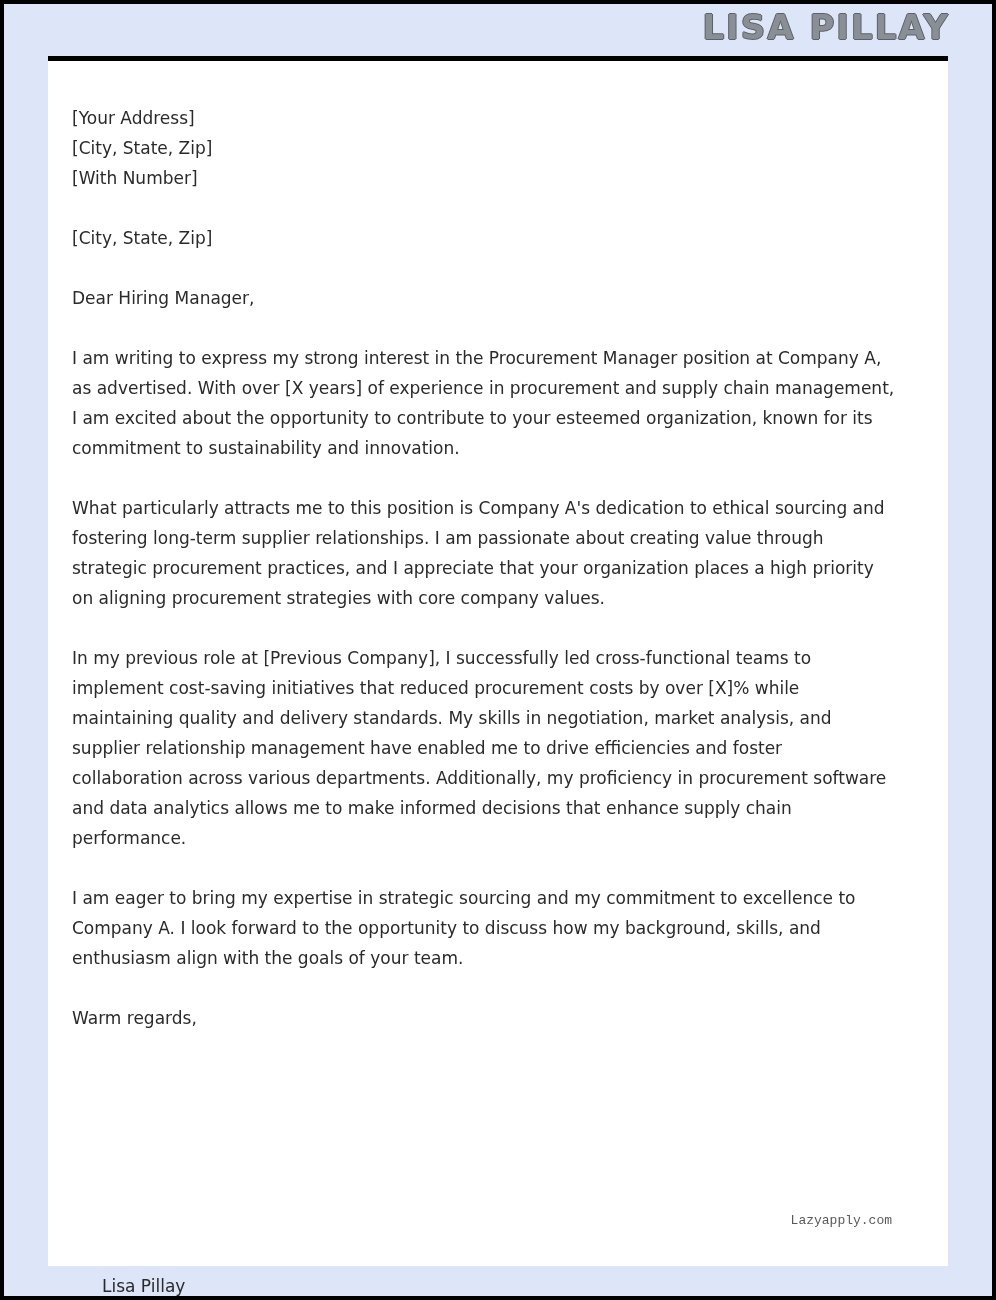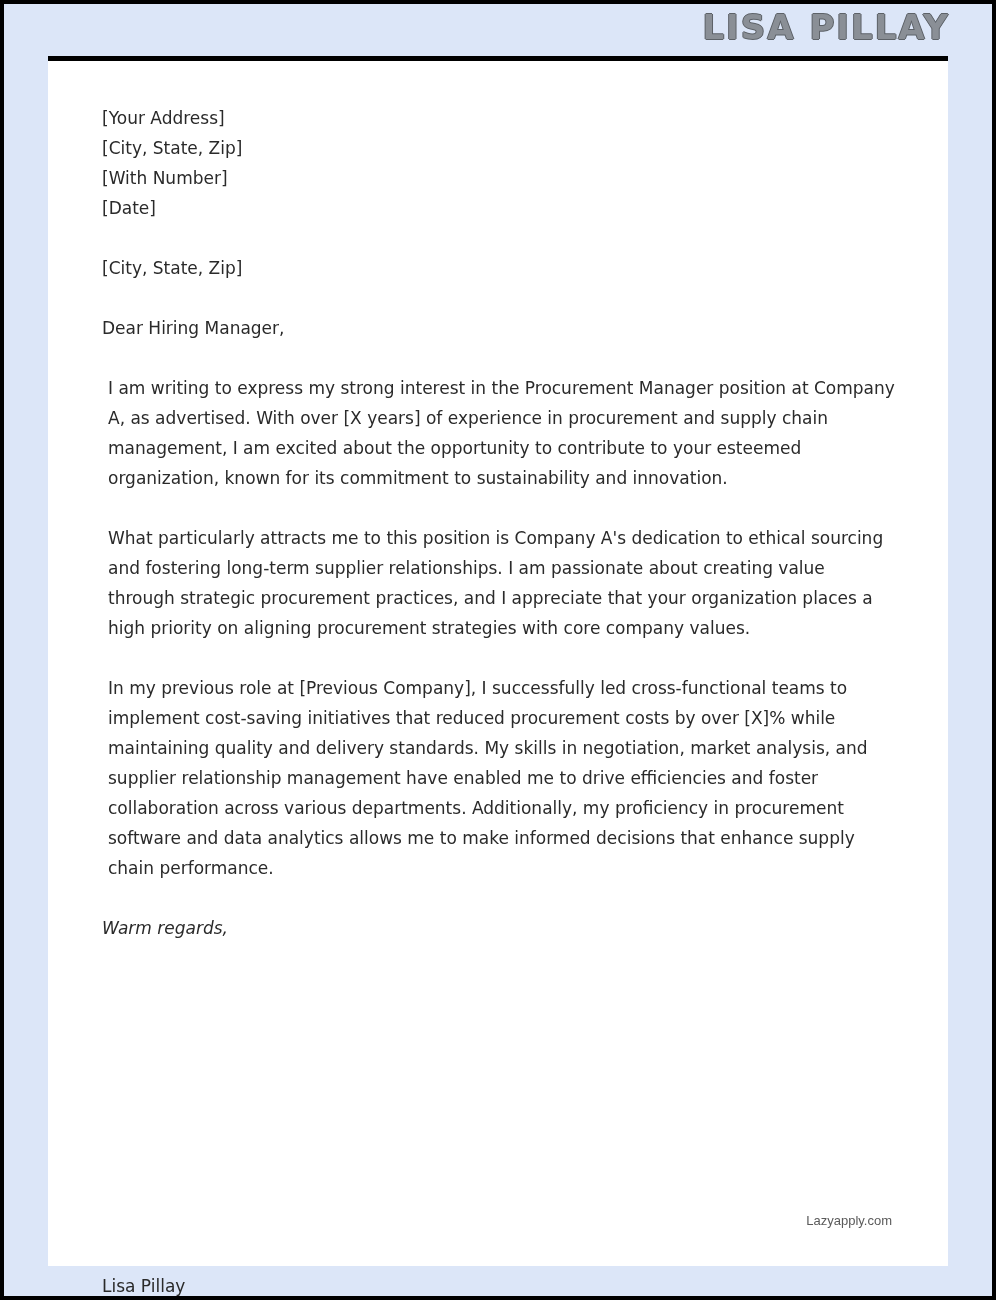--- a/index.html
+++ b/index.html
@@ -59,53 +59,52 @@
     top: 52px;
     width: 900px;
     height: 1210px;
     background: #ffffff;
     border-top: 5px solid #000000;
     box-sizing: border-box;
     overflow: hidden;
   }
 
   .letter-body {
-    padding: 42px 52px 10px 54px;
+    padding: 42px 52px 10px 24px;
     font-size: 17px;
     line-height: 30px;
     color: #2a2a2a;
     font-family: "DejaVu Sans", sans-serif;
   }
 
   .addr-line {
     white-space: pre;
   }
 
   .block {
     margin: 0 0 30px 0;
   }
 
   .para {
-    margin: 0 0 30px 6px;
+    margin: 0 0 30px 0;
     text-align: left;
   }
 
   .signoff {
     margin: 0;
-    font-style: italic;
   }
 
   
   .watermark {
     position: absolute;
     right: 56px;
     bottom: 38px;
     font-size: 13px;
     color: #5a5a5a;
-    font-family: Liberation Sans, sans-serif;
+    font-family: Liberation Mono, monospace;
   }
 
   
   .signature-name {
     position: absolute;
     left: 98px;
     top: 1272px;
     font-size: 17px;
     color: #2a2a2a;
     font-family: "DejaVu Sans", sans-serif;
@@ -120,32 +119,32 @@
     <div class="header-name">LISA PILLAY</div>
   </div>
 
   <div class="letter-sheet">
     <div class="letter-body">
 
       <div class="block">
         <div class="addr-line">[Your Address]</div>
         <div class="addr-line">[City, State, Zip]</div>
         <div class="addr-line">[With Number]</div>
-        <div class="addr-line">[Date]</div>
       </div>
 
       <div class="block">
         <div class="addr-line">[City, State, Zip]</div>
       </div>
 
       <div class="block">Dear Hiring Manager,</div>
 
       <p class="para">I am writing to express my strong interest in the Procurement Manager position at Company A, as advertised. With over [X years] of experience in procurement and supply chain management, I am excited about the opportunity to contribute to your esteemed organization, known for its commitment to sustainability and innovation.</p>
       <p class="para">What particularly attracts me to this position is Company A's dedication to ethical sourcing and fostering long-term supplier relationships. I am passionate about creating value through strategic procurement practices, and I appreciate that your organization places a high priority on aligning procurement strategies with core company values.</p>
       <p class="para">In my previous role at [Previous Company], I successfully led cross-functional teams to implement cost-saving initiatives that reduced procurement costs by over [X]% while maintaining quality and delivery standards. My skills in negotiation, market analysis, and supplier relationship management have enabled me to drive efficiencies and foster collaboration across various departments. Additionally, my proficiency in procurement software and data analytics allows me to make informed decisions that enhance supply chain performance.</p>
+      <p class="para">I am eager to bring my expertise in strategic sourcing and my commitment to excellence to Company A. I look forward to the opportunity to discuss how my background, skills, and enthusiasm align with the goals of your team.</p>
 
       <div class="signoff">Warm regards,</div>
     </div>
 
     <div class="watermark">Lazyapply.com</div>
   </div>
 
   <div class="signature-name">Lisa Pillay</div>
 
 </div>

